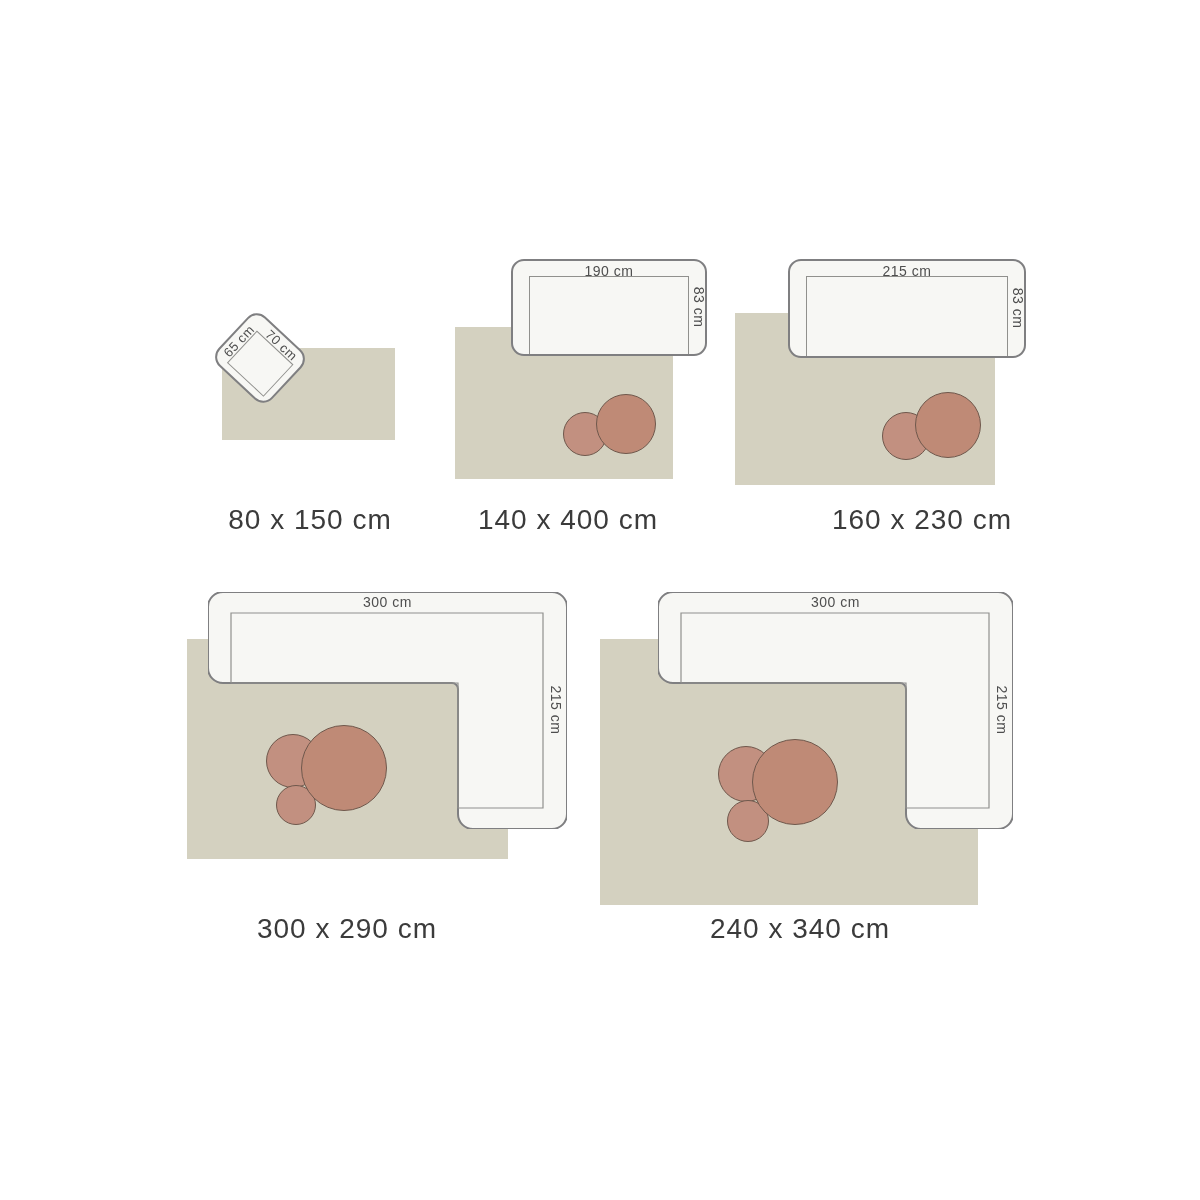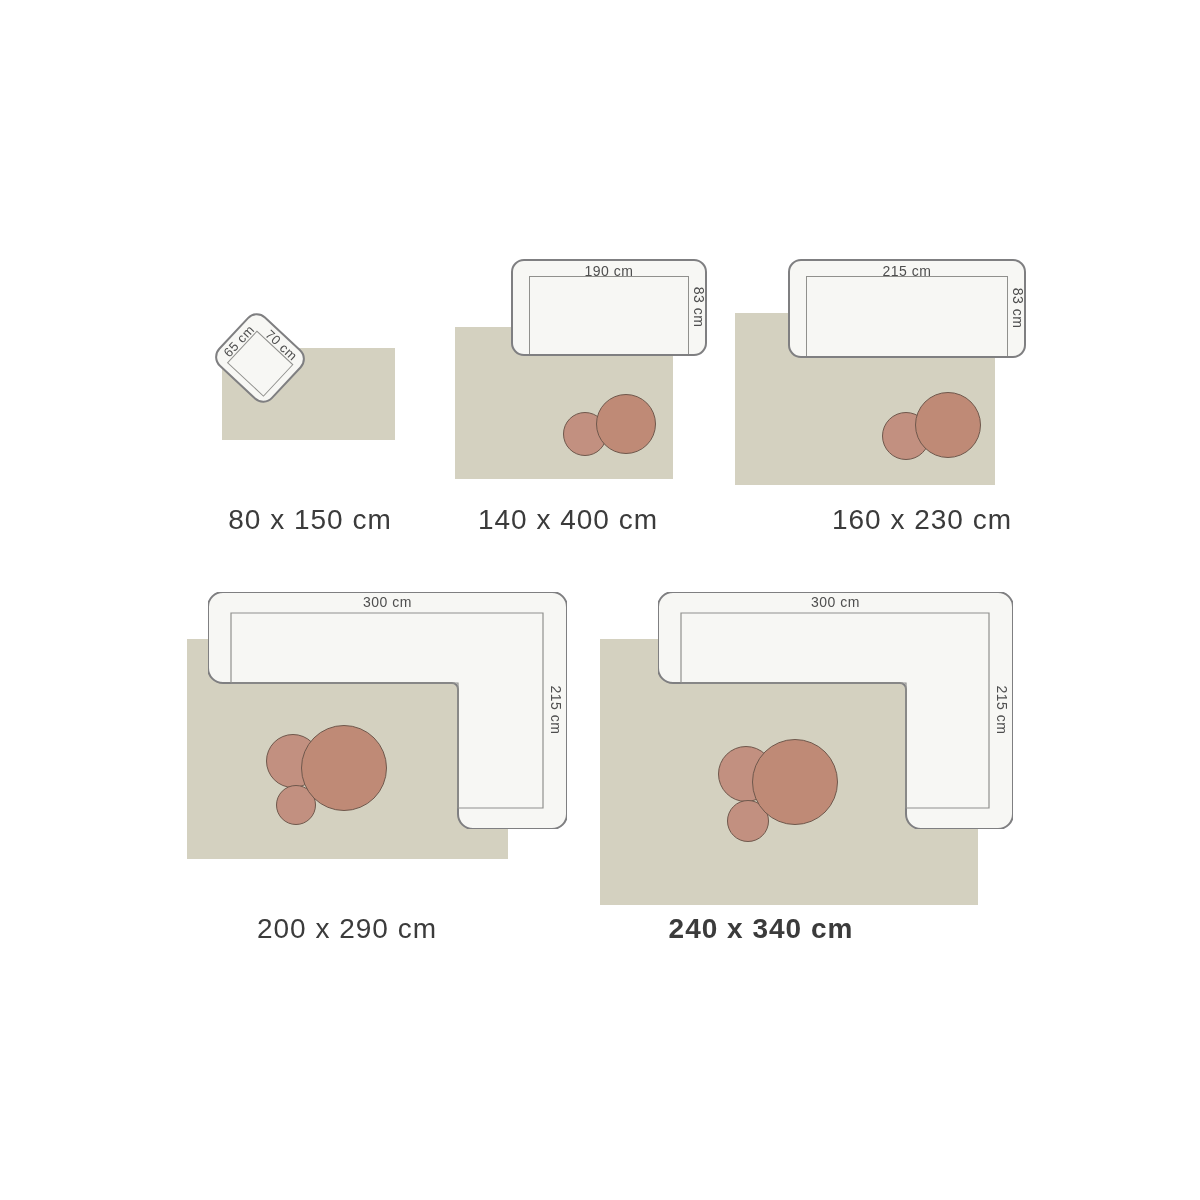--- a/index.html
+++ b/index.html
@@ -100,32 +100,32 @@
       <svg width="359" height="237" viewBox="0 0 359 237">
         <path d="M 15 0 H 344 A 15 15 0 0 1 359 15 V 222 A 15 15 0 0 1 344 237 H 265 A 15 15 0 0 1 250 222 V 97 A 6 6 0 0 0 244 91 H 15 A 15 15 0 0 1 0 76 V 15 A 15 15 0 0 1 15 0 Z" fill="#f7f7f4" stroke="#7f7f81" stroke-width="2"></path>
         <path d="M 23 21 H 335 V 216 H 250 V 91 H 23 Z" fill="none" stroke="#90908d" stroke-width="1.2"></path>
       </svg>
       <div class="dim dim-top">300 cm</div>
       <div class="dim dim-rot" style="left:347px;top:118px;">215 cm</div>
     </div>
     <div class="circle small" style="left:266px;top:734px;width:54px;height:54px;"></div>
     <div class="circle small" style="left:276px;top:785px;width:40px;height:40px;"></div>
     <div class="circle big" style="left:301px;top:725px;width:86px;height:86px;"></div>
-    <div class="size-label" style="left:347px;top:913px;">200 x 290 cm</div>
+    <div class="size-label" style="left:347px;top:913px;">300 x 290 cm</div>
   </div>
 
   <div class="group">
     <div class="rug" style="left:600px;top:639px;width:378px;height:266px;"></div>
     <div class="lsofa" style="left:658px;top:592px;width:355px;height:237px;">
       <svg width="355" height="237" viewBox="0 0 355 237">
         <path d="M 15 0 H 340 A 15 15 0 0 1 355 15 V 222 A 15 15 0 0 1 340 237 H 263 A 15 15 0 0 1 248 222 V 97 A 6 6 0 0 0 242 91 H 15 A 15 15 0 0 1 0 76 V 15 A 15 15 0 0 1 15 0 Z" fill="#f7f7f4" stroke="#7f7f81" stroke-width="2"></path>
         <path d="M 23 21 H 331 V 216 H 248 V 91 H 23 Z" fill="none" stroke="#90908d" stroke-width="1.2"></path>
       </svg>
       <div class="dim dim-top">300 cm</div>
       <div class="dim dim-rot" style="left:343px;top:118px;">215 cm</div>
     </div>
     <div class="circle small" style="left:718px;top:746px;width:56px;height:56px;"></div>
     <div class="circle small" style="left:727px;top:800px;width:42px;height:42px;"></div>
     <div class="circle big" style="left:752px;top:739px;width:86px;height:86px;"></div>
-    <div class="size-label" style="left:761px;top:913px;font-weight:bold;">240 x 340 cm</div>
+    <div class="size-label" style="left:800px;top:913px;">240 x 340 cm</div>
   </div>
 
 </div>
 
 </body></html>

